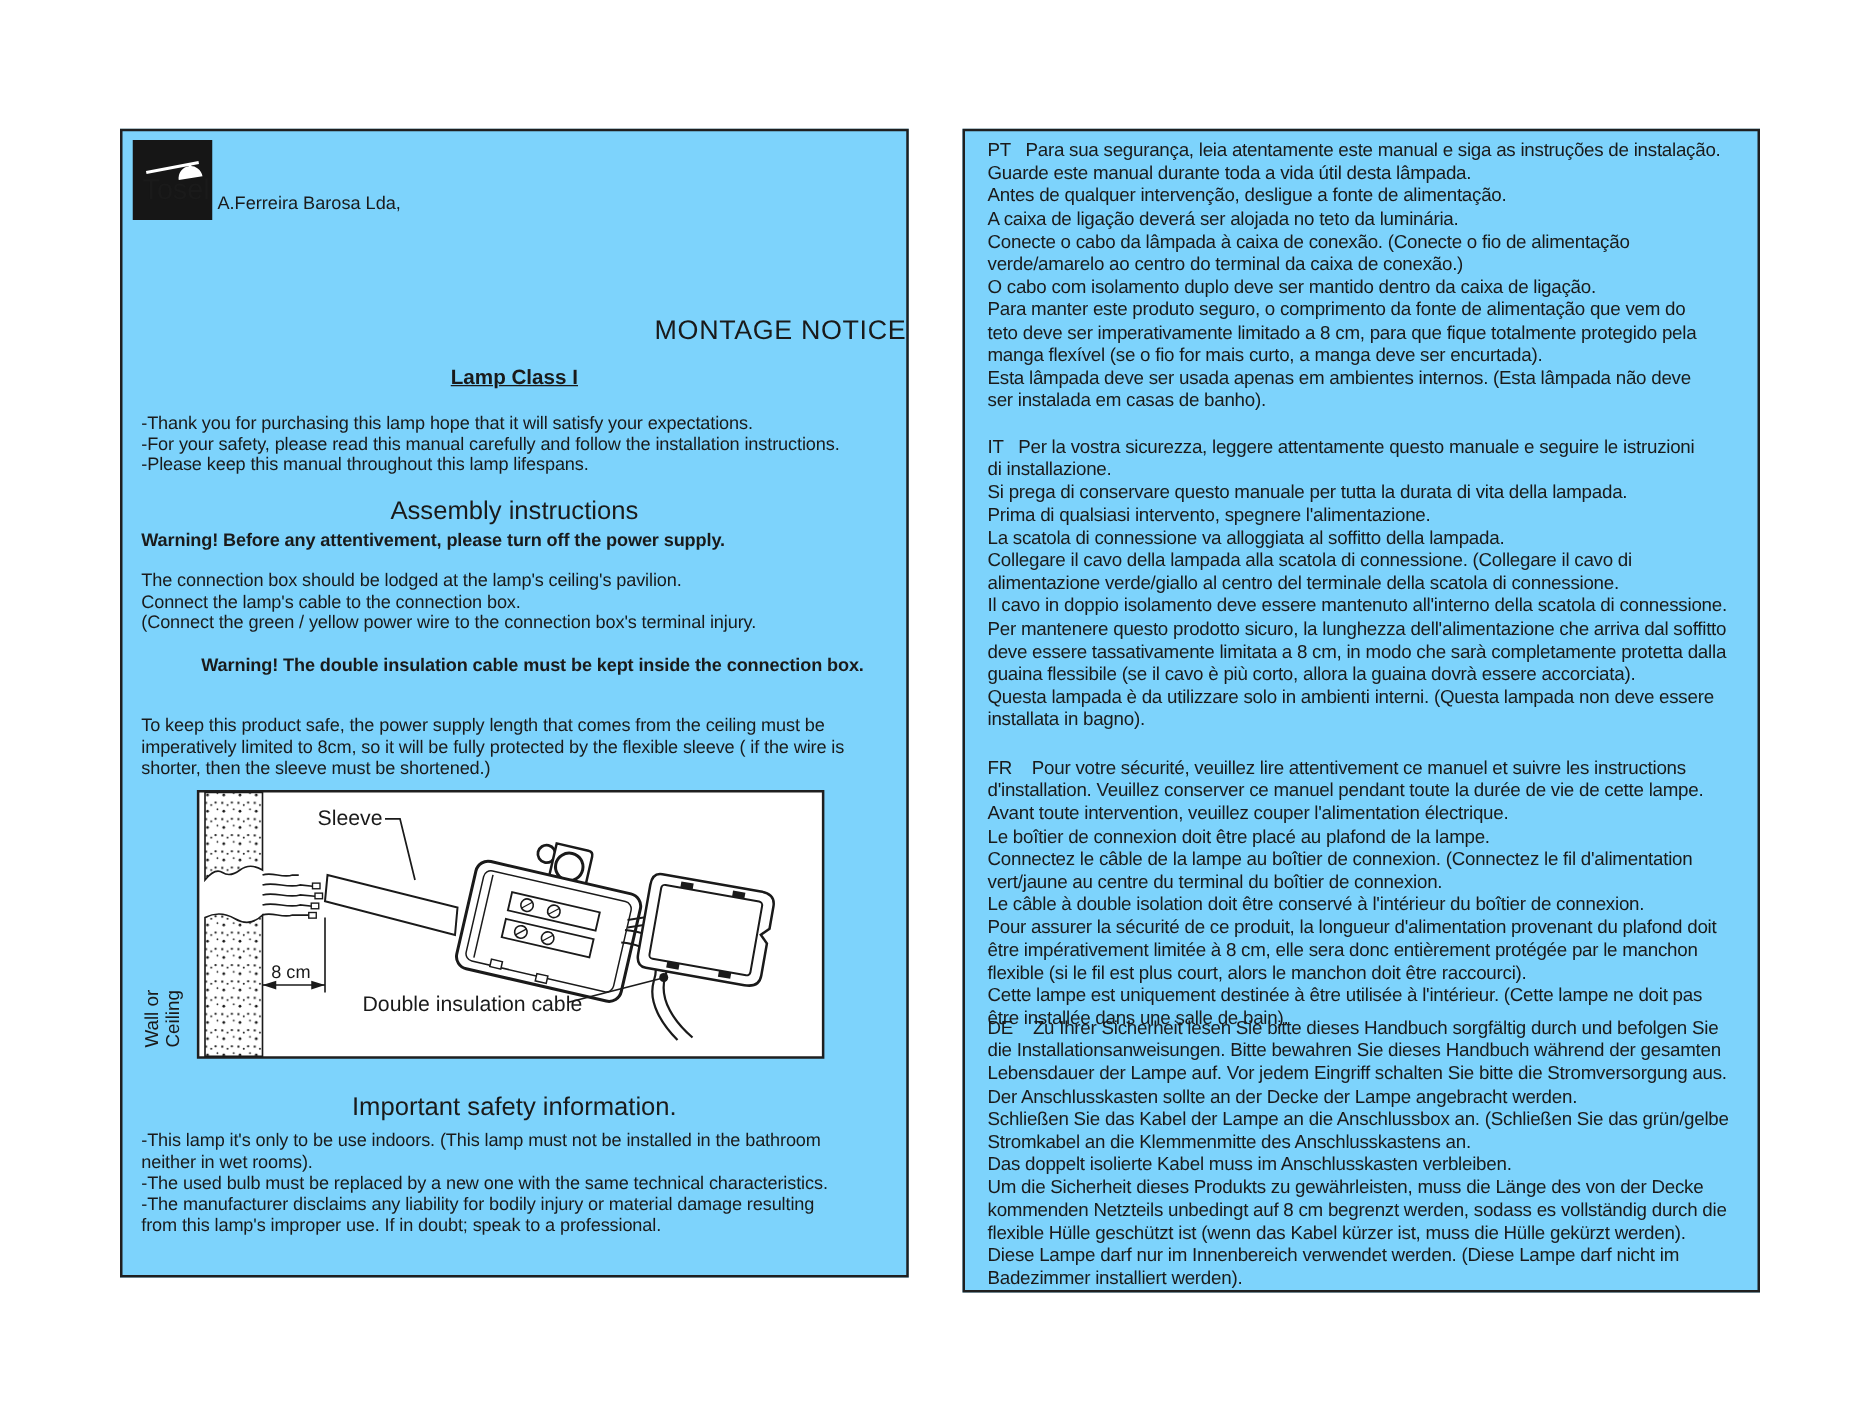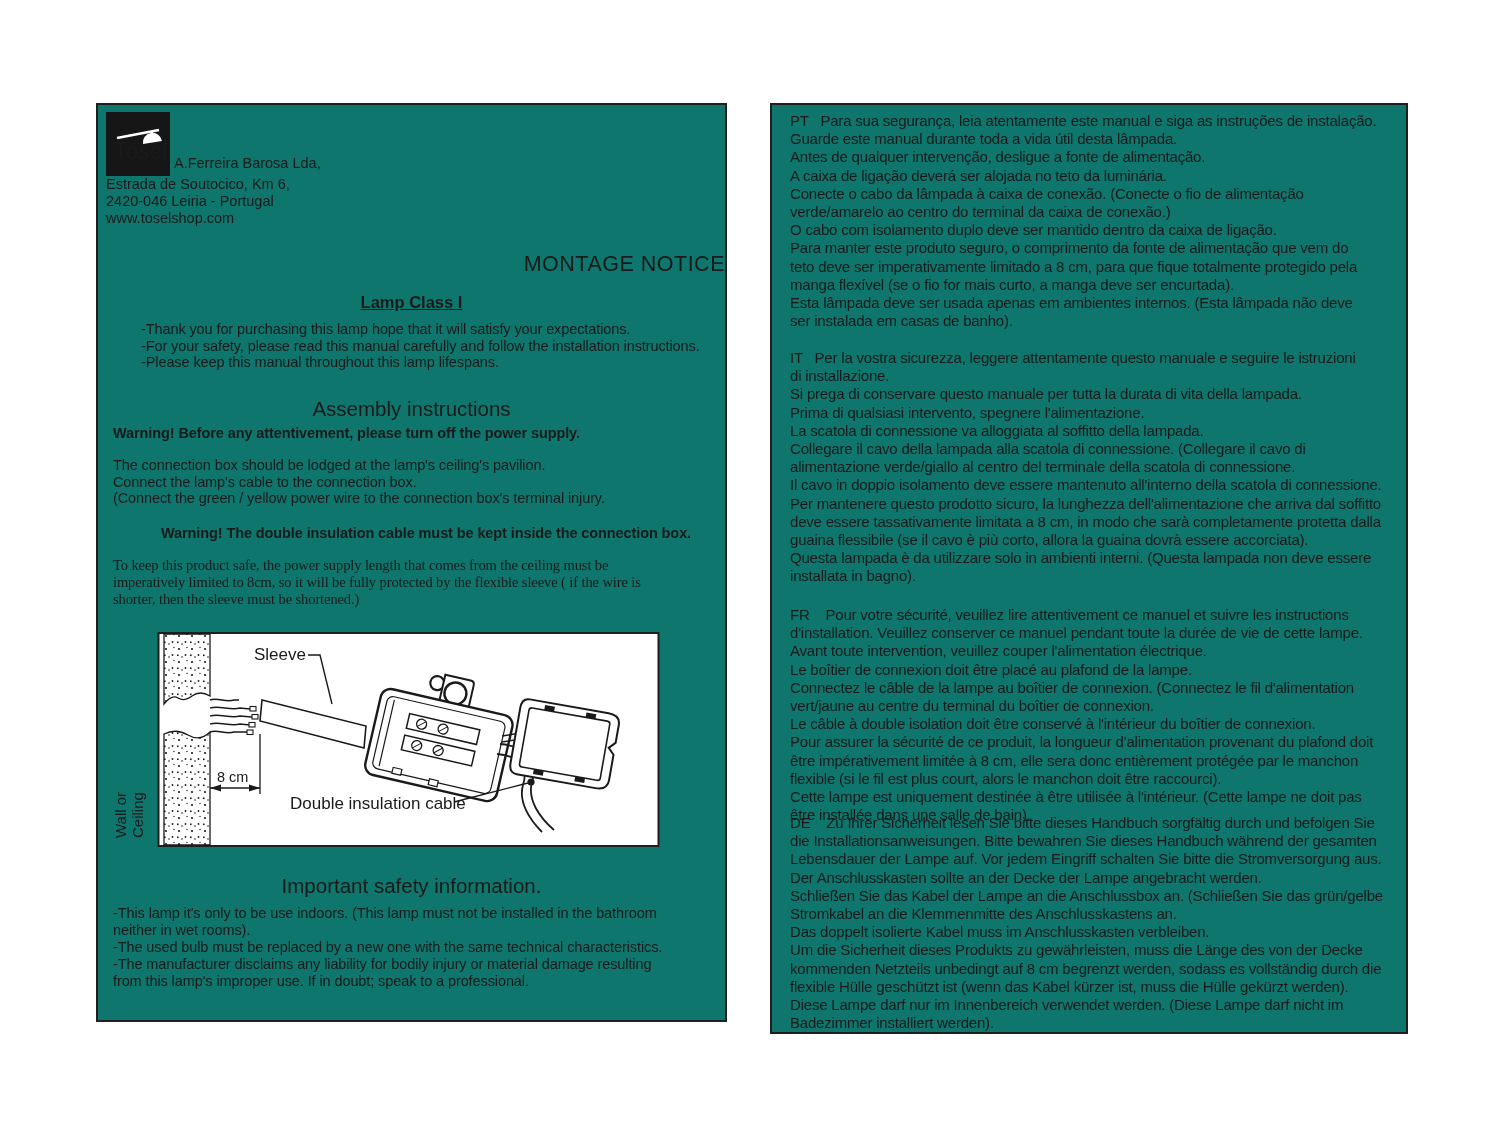--- a/index.html
+++ b/index.html
@@ -4,46 +4,46 @@
 <style>
   html,body { margin:0; padding:0; }
   body {
     width:1500px; height:1125px; position:relative;
     background:#ffffff;
     font-family:"Liberation Sans", sans-serif;
     color:#1a1a1a;
     -webkit-font-smoothing:antialiased;
   }
   .box {
-    position:absolute; background:#0f766e; border:2px solid #1f1f1f;
+    position:absolute; background:#7dd3fc; border:2px solid #1f1f1f;
   }
   #left-box  { left:96px;  top:103px; width:627px; height:915px; }
   #right-box { left:770px; top:103px; width:634px; height:927px; }
 
   
   .logo-square { position:absolute; left:8px; top:7px; width:64px; height:58px; }
   .company-name { position:absolute; left:76px; top:50px; font-size:14.5px; white-space:pre; }
   .address { position:absolute; left:8px; top:71px; font-size:14.5px; line-height:17px; white-space:pre; }
 
   .doc-title { position:absolute; left:0; top:147px; width:100%; text-align:right;
                font-size:21.5px; letter-spacing:0.5px; white-space:pre; }
   .doc-subtitle { position:absolute; left:0; top:188px; width:100%; text-align:center;
                   font-size:16.5px; font-weight:bold; white-space:pre;text-decoration:underline; }
   .text-block { position:absolute; left:15px; font-size:14.5px; letter-spacing:-0.1px;
                 line-height:16.5px; white-space:pre; }
-  .intro   { top:216px;margin-left:28px; }
+  .intro   { top:226px; }
   .section-heading { position:absolute; left:0; width:100%; text-align:center;
                      font-size:20.5px; white-space:pre; }
   .assembly { top:292px; }
   .warning { position:absolute; left:15px; font-size:14.5px; font-weight:bold;
              letter-spacing:-0.1px; white-space:pre; }
   .w1 { top:320px; }
   .p1 { top:352px; }
   .w2 { top:420px;margin-left:48px; }
-  .p2 { top:452px; line-height:17px;font-family:Liberation Serif, serif; }
+  .p2 { top:468px; line-height:17px; }
   .diagram-wrap { position:absolute; left:0px; top:527px; width:565px; height:216px; }
   .safety  { top:769px; }
   .p3 { top:800px; line-height:17px; }
 
   
   .lang-section { position:absolute; left:18px; font-size:15px; letter-spacing:-0.2px;
                   line-height:18.2px; white-space:pre; }
   #sec-pt { top:7px; }
   #sec-it { top:244px; }
   #sec-fr { top:477px;margin-top:24px; }
@@ -59,23 +59,20 @@
   <div class="logo-square">
     <svg width="64" height="64" viewBox="0 0 64 64">
       <rect x="0" y="0" width="64" height="64" fill="#161616"></rect>
       <line x1="11" y1="26" x2="53" y2="18" stroke="#ffffff" stroke-width="2.6"></line>
       <line x1="46" y1="20" x2="46.5" y2="25" stroke="#ffffff" stroke-width="2"></line>
       <path d="M 37 32 A 9.5 9.5 0 0 1 56 29 L 37 32 Z" fill="#ffffff"></path>
       <text x="8" y="47" font-size="23" fill="#ffffff">Tosel</text>
     </svg>
   </div>
   <div class="company-name">A.Ferreira Barosa Lda,</div>
-  <div class="address">Estrada de Soutocico, Km 6,
-2420-046 Leiria - Portugal
-www.toselshop.com</div>
 
   <div class="doc-title">MONTAGE NOTICE</div>
   <div class="doc-subtitle">Lamp Class I</div>
 
   <div class="text-block intro">-Thank you for purchasing this lamp hope that it will satisfy your expectations.
 -For your safety, please read this manual carefully and follow the installation instructions.
 -Please keep this manual throughout this lamp lifespans.</div>
 
   <div class="section-heading assembly">Assembly instructions</div>
 

